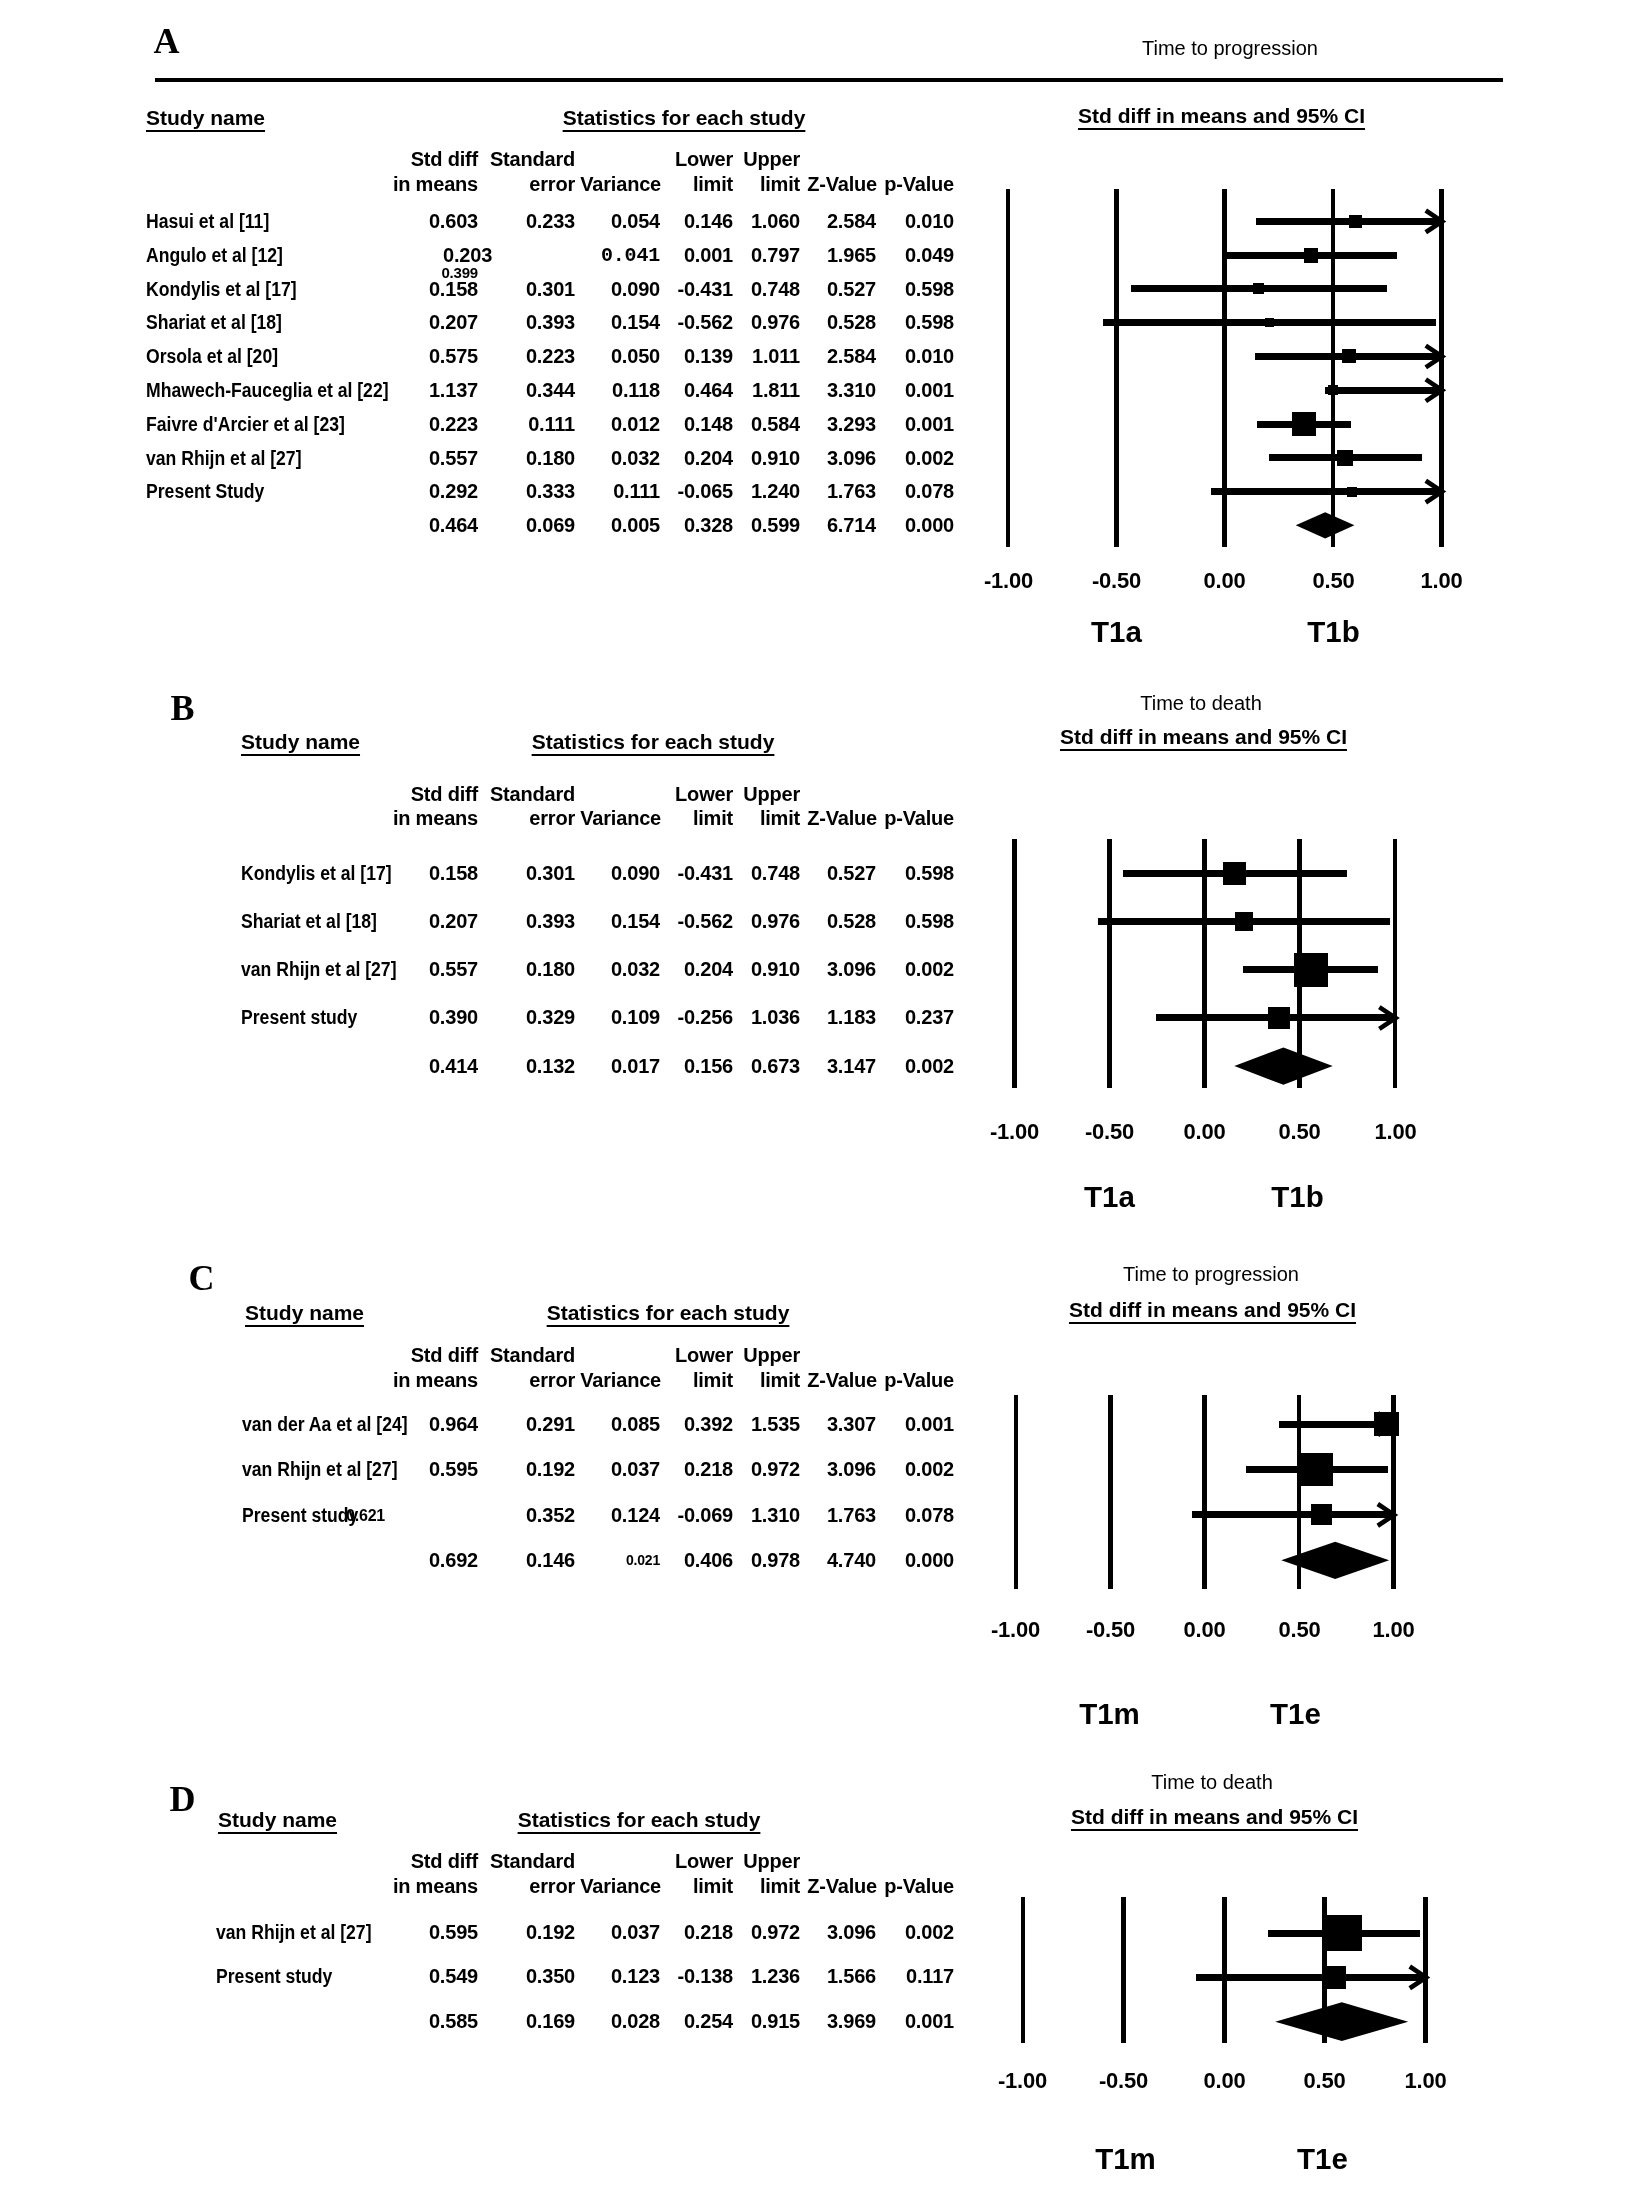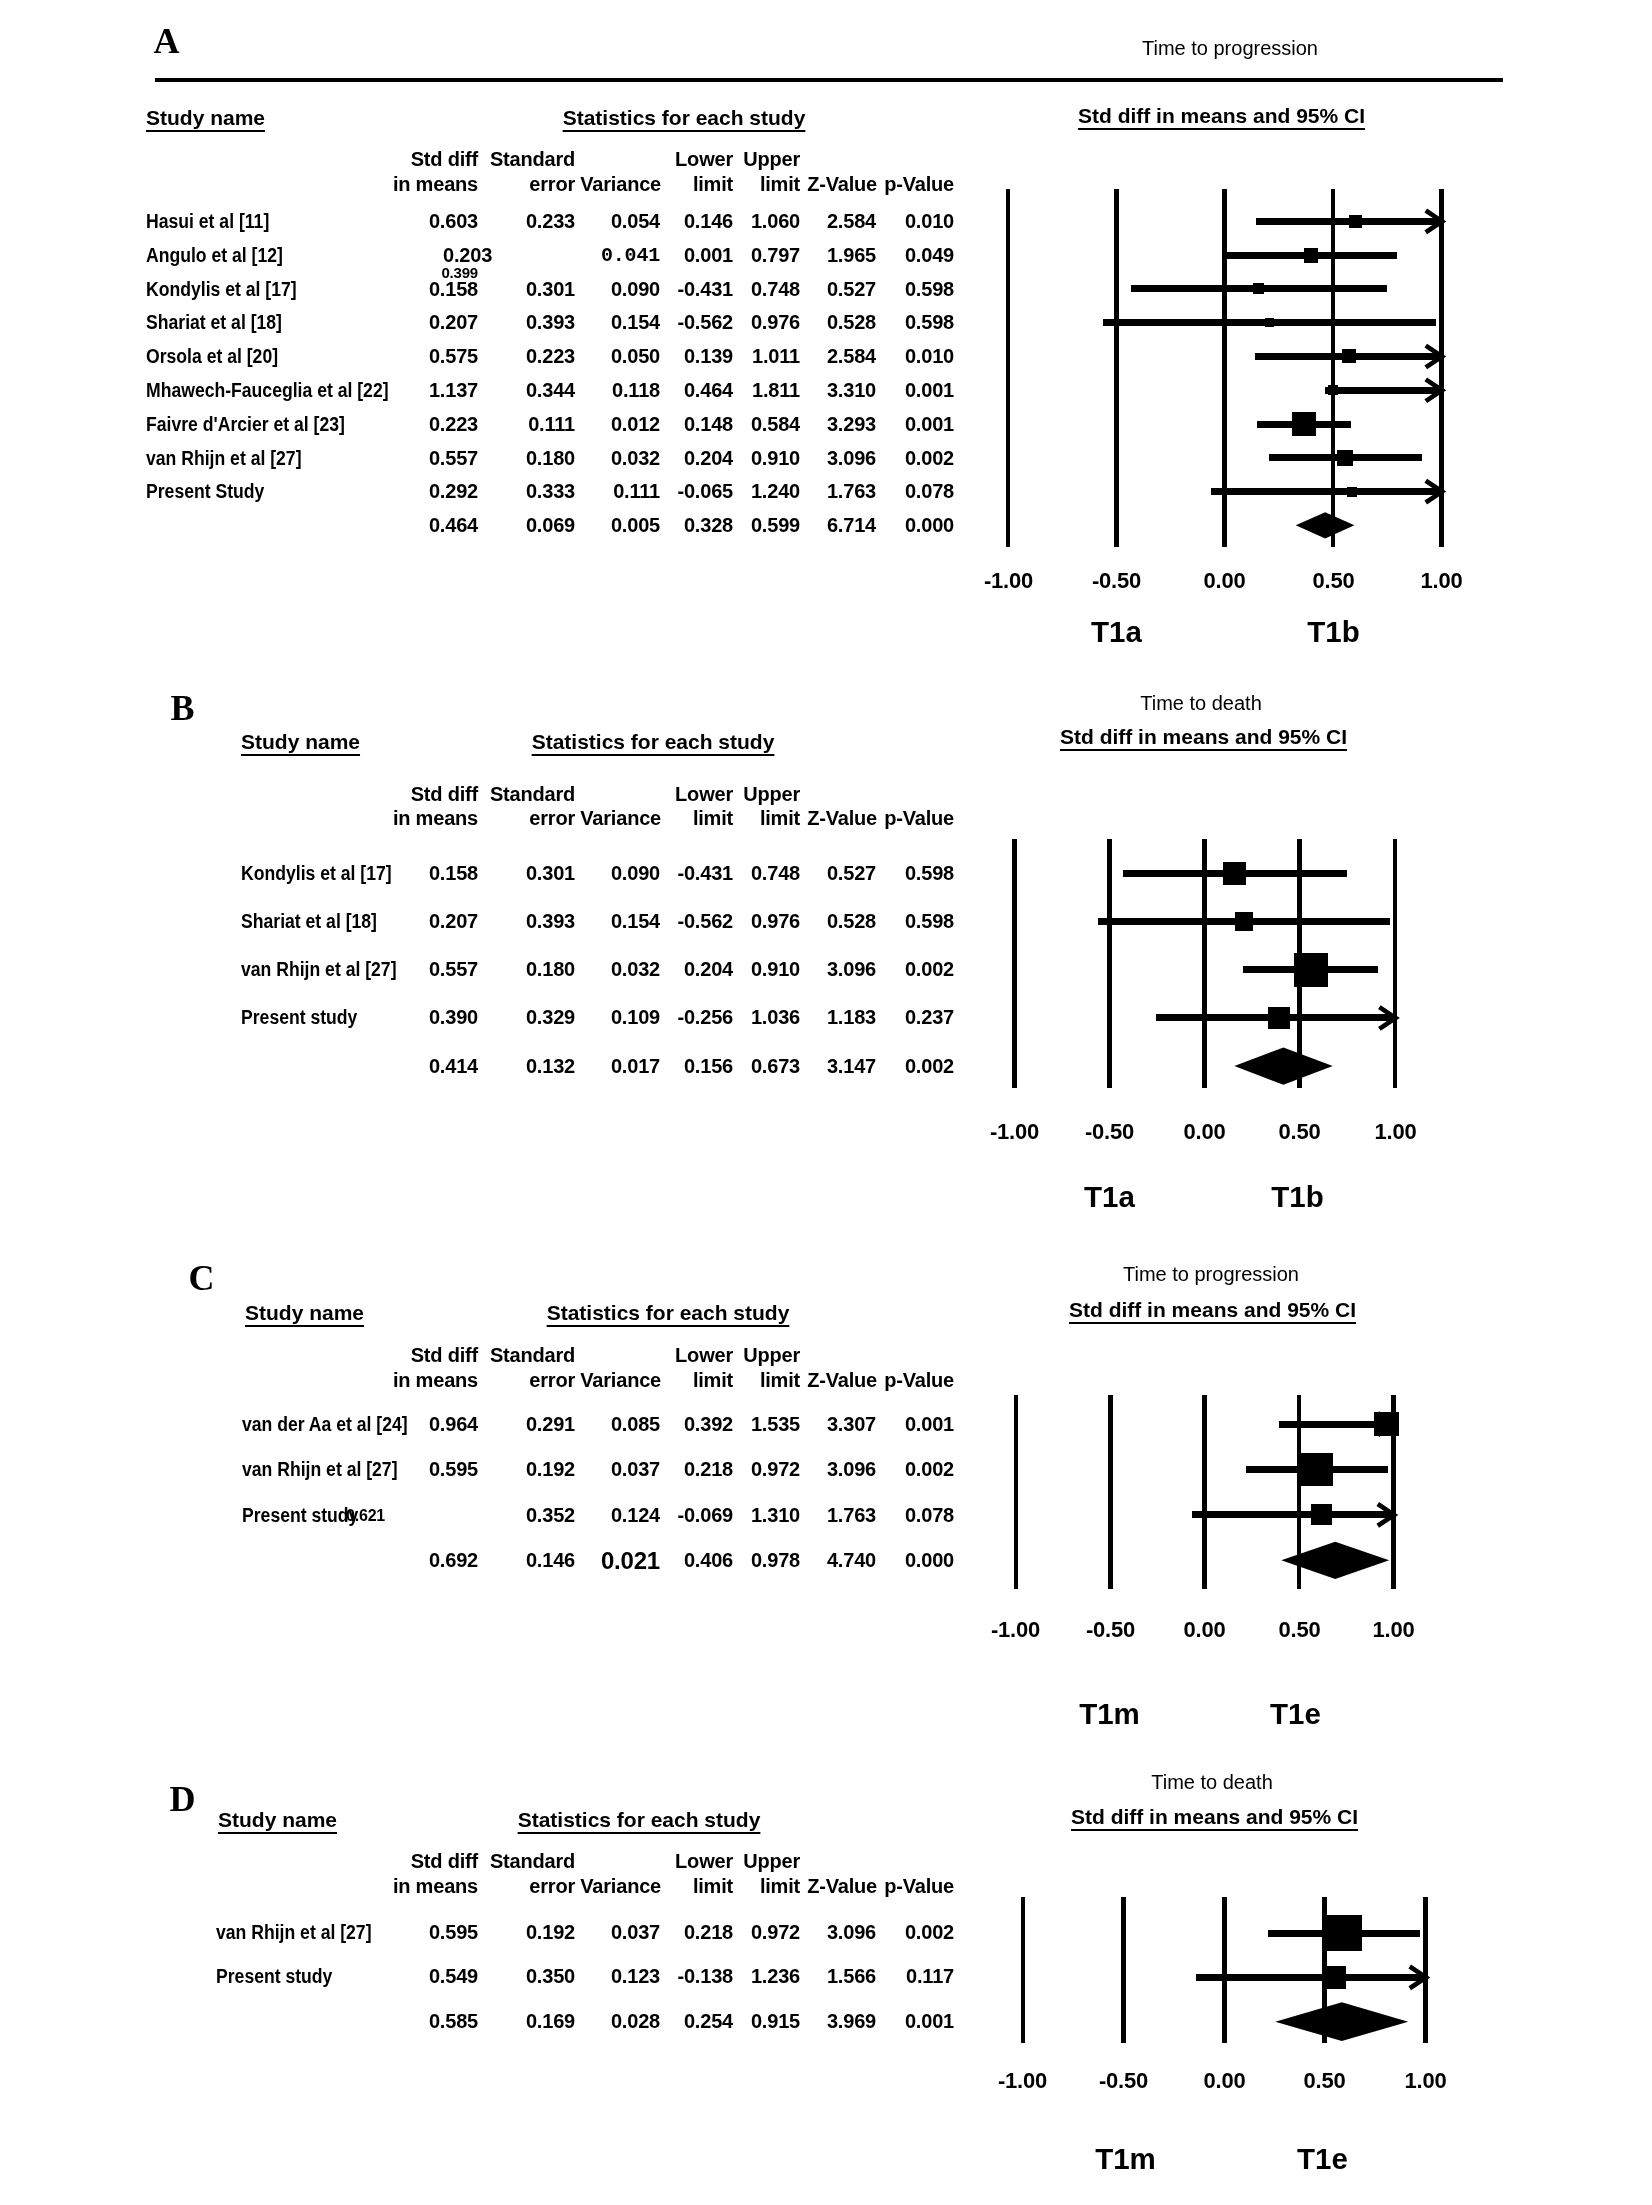--- a/index.html
+++ b/index.html
@@ -265,21 +265,21 @@
     <div class="t b sname" style="left: 242px; top: 1501px; width: 357px; text-align: left; font-size: 20px; line-height: 29px;">Present study</div>
     <div class="t b num" style="left: 346px; top: 1501px; width: 132px; font-size: 16px; line-height: 29px;">0.621</div>
     <div class="t b num" style="left: 443px; top: 1501px; width: 132px; text-align: right; font-size: 20px; line-height: 29px;">0.352</div>
     <div class="t b num" style="left: 528px; top: 1501px; width: 132px; text-align: right; font-size: 20px; line-height: 29px;">0.124</div>
     <div class="t b num" style="left: 601px; top: 1501px; width: 132px; text-align: right; font-size: 20px; line-height: 29px;">-0.069</div>
     <div class="t b num" style="left: 668px; top: 1501px; width: 132px; text-align: right; font-size: 20px; line-height: 29px;">1.310</div>
     <div class="t b num" style="left: 744px; top: 1501px; width: 132px; text-align: right; font-size: 20px; line-height: 29px;">1.763</div>
     <div class="t b num" style="left: 822px; top: 1501px; width: 132px; text-align: right; font-size: 20px; line-height: 29px;">0.078</div>
     <div class="t b num" style="left: 346px; top: 1546px; width: 132px; text-align: right; font-size: 20px; line-height: 29px;">0.692</div>
     <div class="t b num" style="left: 443px; top: 1546px; width: 132px; text-align: right; font-size: 20px; line-height: 29px;">0.146</div>
-    <div class="t b num" style="left: 528px; top: 1546px; width: 132px; text-align: right; font-size: 24px; line-height: 29px;">0.021</div>
+    <div class="t b num" style="left: 528px; top: 1546px; width: 132px; text-align: right; font-size: 14px; line-height: 29px;">0.021</div>
     <div class="t b num" style="left: 601px; top: 1546px; width: 132px; text-align: right; font-size: 20px; line-height: 29px;">0.406</div>
     <div class="t b num" style="left: 668px; top: 1546px; width: 132px; text-align: right; font-size: 20px; line-height: 29px;">0.978</div>
     <div class="t b num" style="left: 744px; top: 1546px; width: 132px; text-align: right; font-size: 20px; line-height: 29px;">4.740</div>
     <div class="t b num" style="left: 822px; top: 1546px; width: 132px; text-align: right; font-size: 20px; line-height: 29px;">0.000</div>
     <svg viewBox="1267 1770 581 310" width="451" height="241" style="left: 985px; top: 1375px;">
       <line x1="1307" y1="1795" x2="1307" y2="2045" stroke="#000" stroke-width="6" shape-rendering="crispEdges"></line>
       <line x1="1428.5" y1="1795" x2="1428.5" y2="2045" stroke="#000" stroke-width="6" shape-rendering="crispEdges"></line>
       <line x1="1550" y1="1795" x2="1550" y2="2045" stroke="#000" stroke-width="6" shape-rendering="crispEdges"></line>
       <line x1="1671.5" y1="1795" x2="1671.5" y2="2045" stroke="#000" stroke-width="6" shape-rendering="crispEdges"></line>
       <line x1="1793" y1="1795" x2="1793" y2="2045" stroke="#000" stroke-width="6" shape-rendering="crispEdges"></line>

